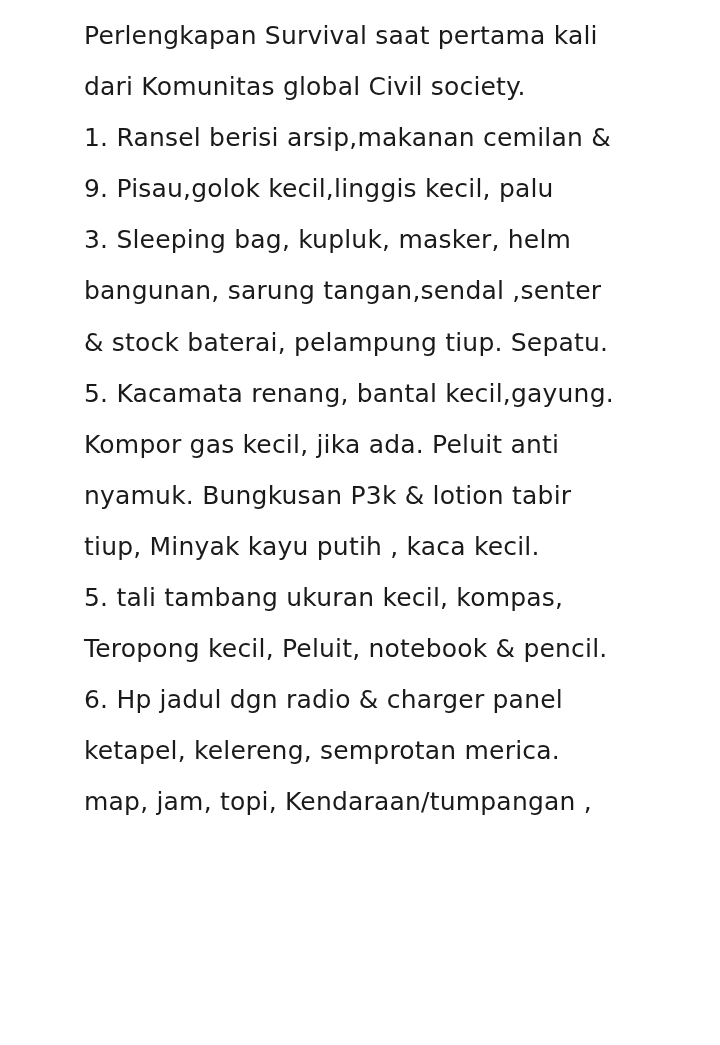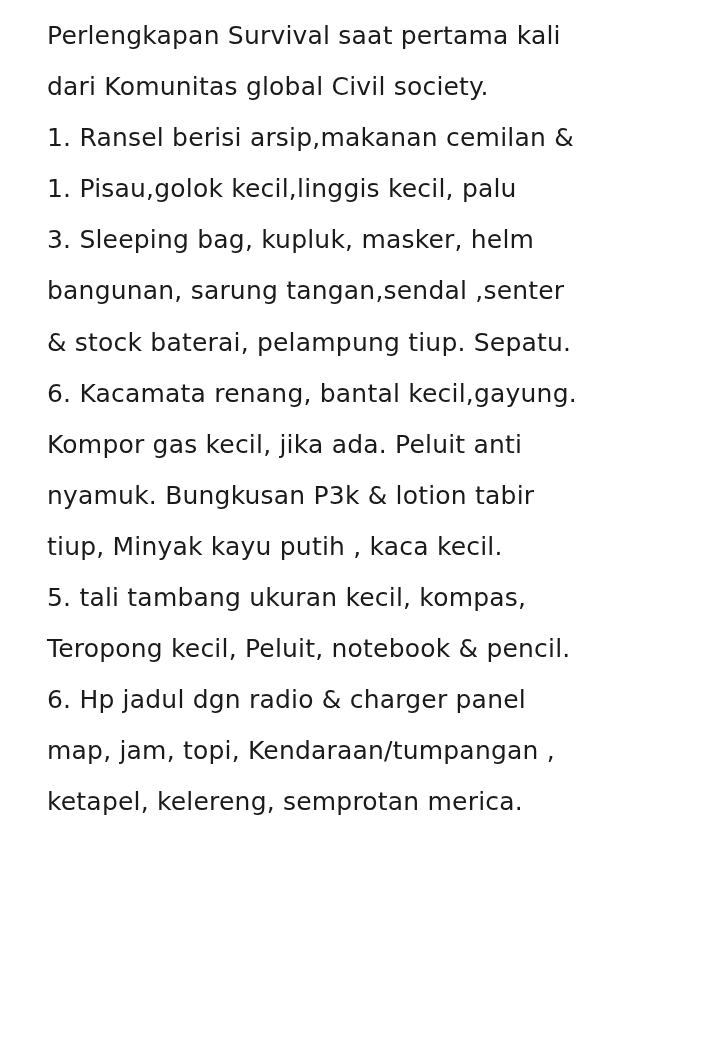--- a/index.html
+++ b/index.html
@@ -20,55 +20,56 @@
       width: 660px;
       color: #1a1a1a;
       font-family: "DejaVu Sans", sans-serif;
       font-size: 25px;
       letter-spacing: 0.2px;
     }
     .line {
       height: 51.1px;
       line-height: 51.1px;
       white-space: nowrap;
+      margin-left: 37px;
     }
   </style>
 </head>
 <body>
 
 <div class="doc">
   <div>
     <div class="line">Perlengkapan Survival saat pertama kali</div>
     <div class="line">dari Komunitas global Civil society.</div>
   </div>
 
   <div>
     <div class="line">1.  Ransel berisi arsip,makanan cemilan &amp;</div>
   </div>
 
   <div>
-    <div class="line">1.  Pisau,golok kecil,linggis kecil, palu</div>
+    <div class="line">9.  Pisau,golok kecil,linggis kecil, palu</div>
   </div>
 
   <div>
     <div class="line">3.  Sleeping bag, kupluk, masker, helm</div>
     <div class="line">bangunan, sarung tangan,sendal ,senter</div>
     <div class="line">&amp; stock baterai, pelampung tiup. Sepatu.</div>
   </div>
 
   <div>
-    <div class="line">6. Kacamata renang, bantal kecil,gayung.</div>
+    <div class="line">5. Kacamata renang, bantal kecil,gayung.</div>
     <div class="line">Kompor gas kecil, jika ada. Peluit anti</div>
     <div class="line">nyamuk. Bungkusan P3k &amp; lotion tabir</div>
     <div class="line">tiup, Minyak kayu putih , kaca kecil.</div>
   </div>
 
   <div>
     <div class="line">5.  tali tambang ukuran kecil, kompas,</div>
     <div class="line">Teropong kecil, Peluit, notebook &amp; pencil.</div>
   </div>
 
   <div>
     <div class="line">6. Hp jadul dgn radio &amp; charger panel</div>
+    <div class="line">ketapel, kelereng, semprotan merica.</div>
     <div class="line">map, jam, topi, Kendaraan/tumpangan ,</div>
-    <div class="line">ketapel, kelereng, semprotan merica.</div>
   </div>
 </div>
 
 </body></html>

